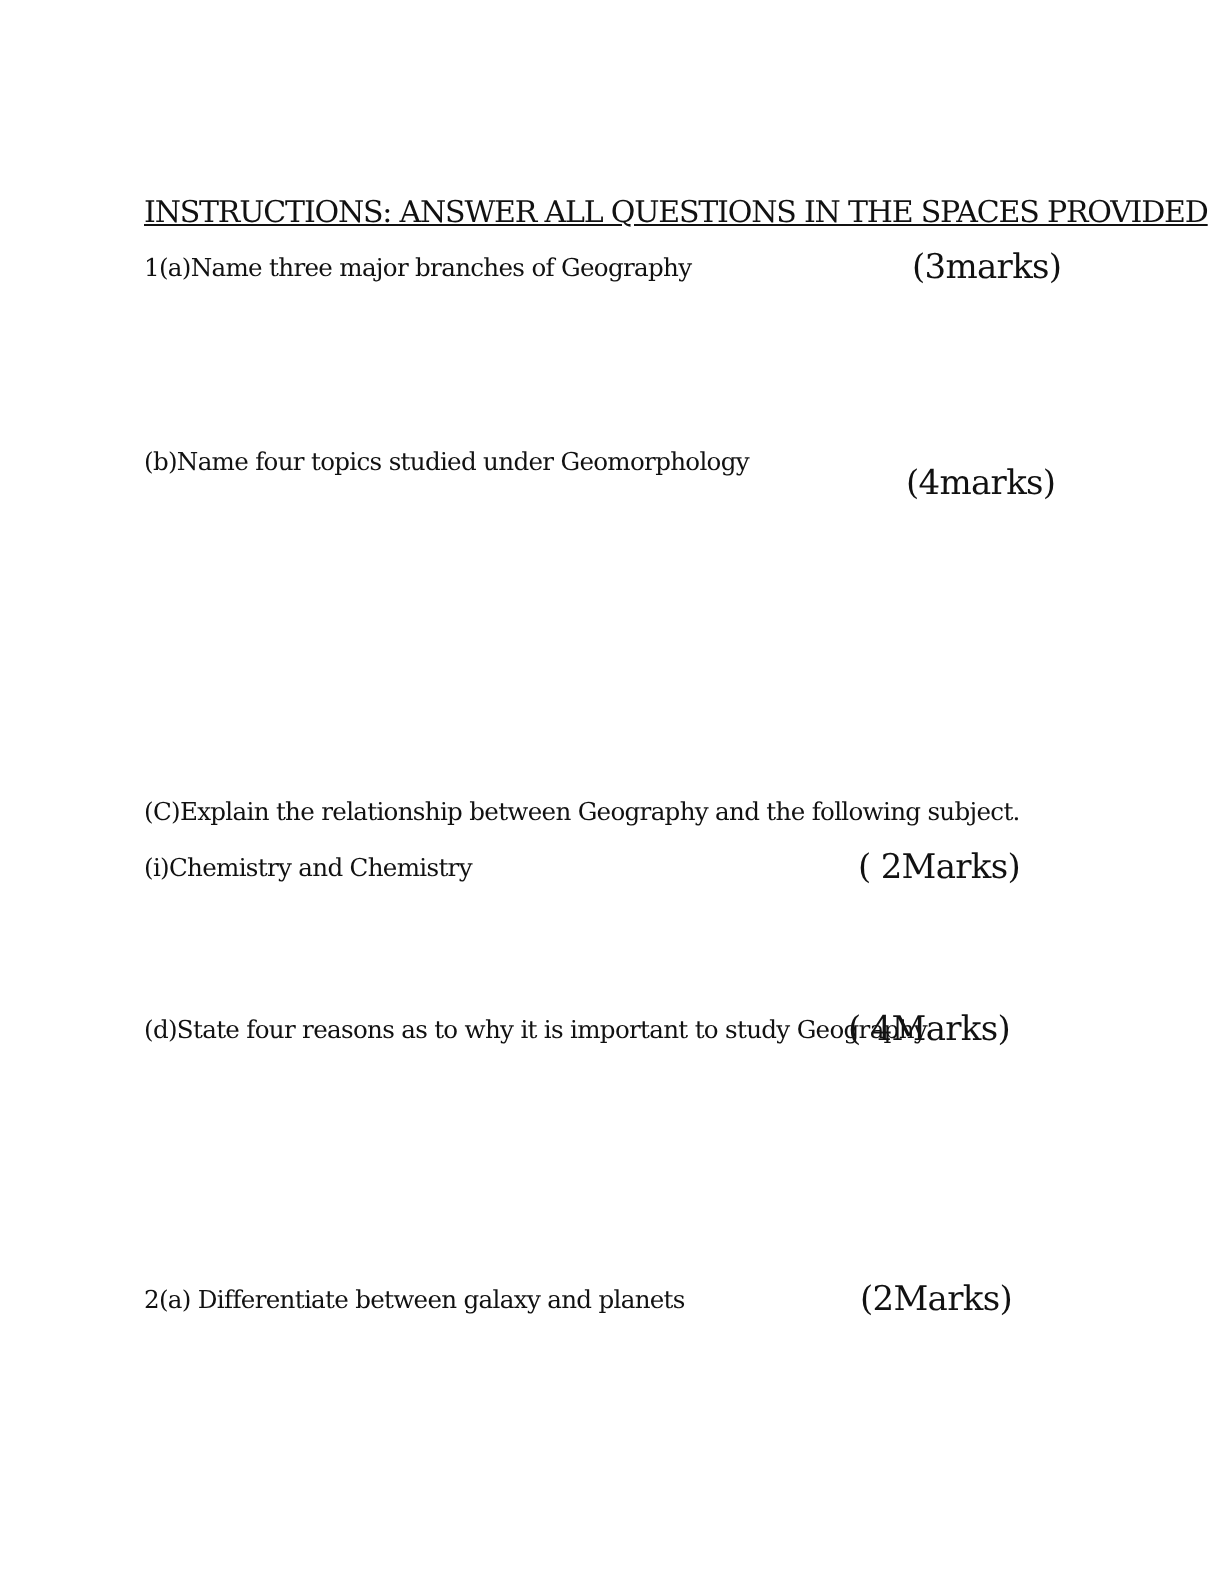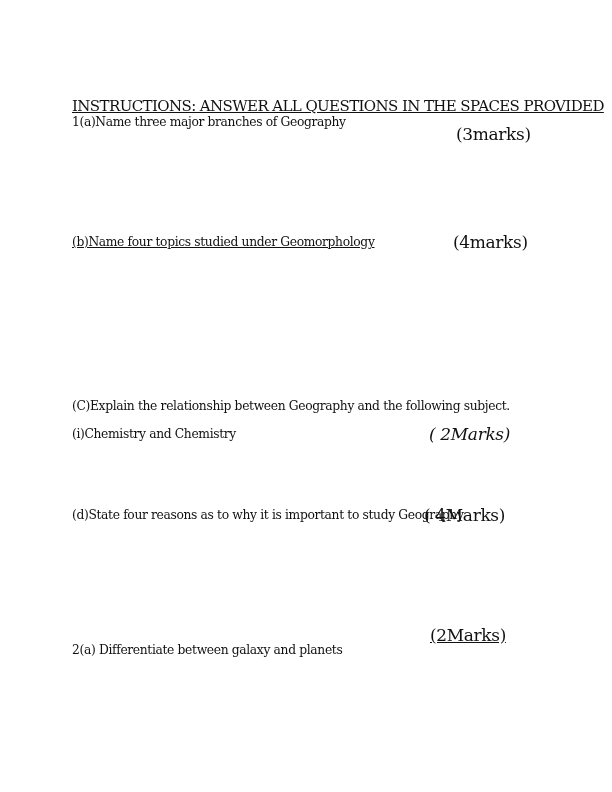--- a/index.html
+++ b/index.html
@@ -30,30 +30,30 @@
       letter-spacing: -0.35px;
     }
   </style>
 </head>
 <body>
 
 <div>
 
   <div class="line instr" style="top:99px;">INSTRUCTIONS: ANSWER ALL QUESTIONS IN THE SPACES PROVIDED</div>
 
-  <div class="line" style="top:115px;">1(a)Name three major branches of Geography</div>
+  <div class="line" style="top:127px;">1(a)Name three major branches of Geography</div>
   <div class="marks" style="top:127px; left:456px;">(3marks)</div>
 
-  <div class="line" style="top:235px;text-decoration:underline;">(b)Name four topics studied under Geomorphology</div>
+  <div class="line" style="top:224px;">(b)Name four topics studied under Geomorphology</div>
   <div class="marks" style="top:235px; left:453px;">(4marks)</div>
 
   <div class="line" style="top:399px;text-align:center;">(C)Explain the relationship between Geography and the following subject.</div>
 
   <div class="line" style="top:427px;">(i)Chemistry and Chemistry</div>
-  <div class="marks" style="top:427px; left:429px;font-style:italic;">( 2Marks)</div>
+  <div class="marks" style="top:427px; left:429px;">( 2Marks)</div>
 
   <div class="line" style="top:508px;">(d)State four reasons as to why it is important to study Geography</div>
   <div class="marks" style="top:508px; left:424px;">( 4Marks)</div>
 
   <div class="line" style="top:643px;">2(a) Differentiate between galaxy and planets</div>
-  <div class="marks" style="top:628px; left:430px;text-decoration:underline;">(2Marks)</div>
+  <div class="marks" style="top:643px; left:430px;">(2Marks)</div>
 
 </div>
 
 </body></html>

